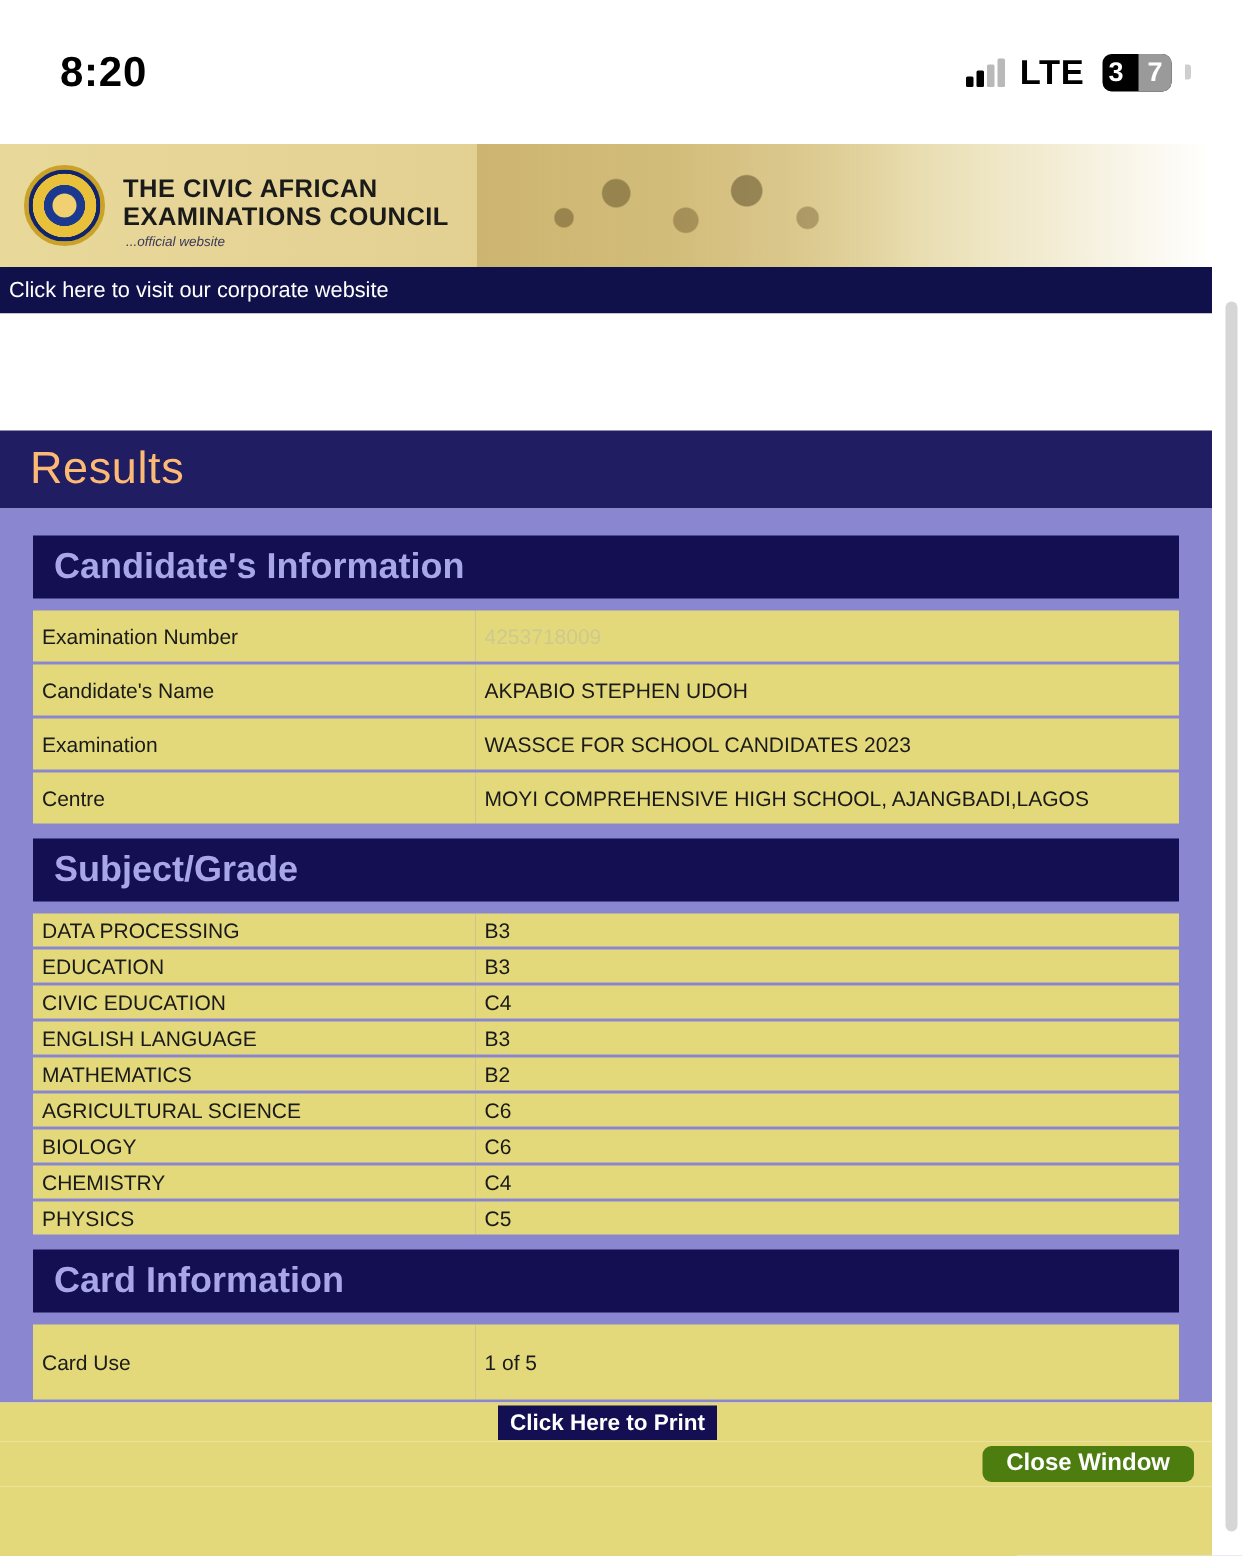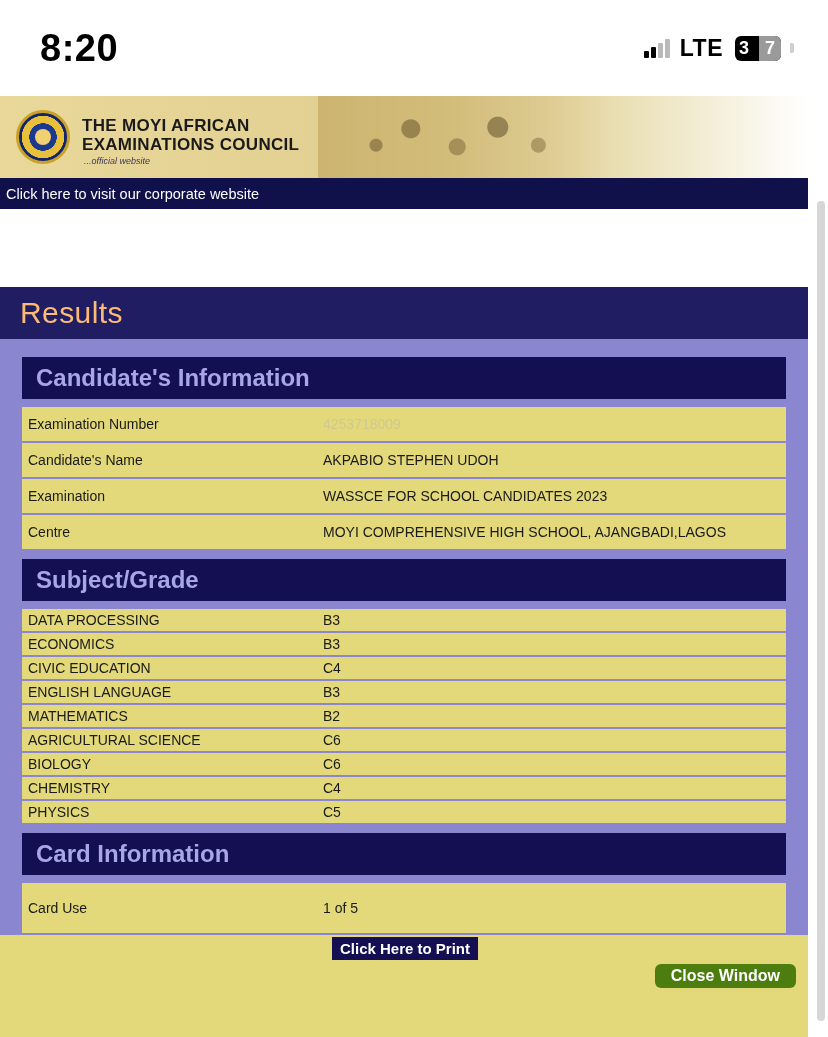--- a/index.html
+++ b/index.html
@@ -15,21 +15,21 @@
   .status-bar {
     height: 96px;
     width: 828px;
     display: flex;
     align-items: center;
     justify-content: space-between;
     padding: 0 34px 0 40px;
     background: #ffffff;
   }
   .status-time {
-    font-size: 38px;
+    font-size: 28px;
     font-weight: bold;
     color: #000;
     letter-spacing: 0.5px;
   }
   .status-right {
     display: flex;
     align-items: center;
     gap: 8px;
   }
   .signal {
@@ -263,21 +263,21 @@
 <div class="page">
 
   <div class="scrollbar"></div>
 
   <div class="page-inner">
 
     <div class="wa-banner">
       <div class="photo"></div>
       <div class="wa-logo"></div>
       <div class="wa-title">
-        <div>THE MOYI AFRICAN</div>
+        <div>THE CIVIC AFRICAN</div>
         <div>EXAMINATIONS COUNCIL</div>
       </div>
       <div class="wa-sub">...official website</div>
     </div>
 
     <div class="corp-bar">
       <a href="#">Click here to visit our corporate website</a>
     </div>
 
     <div class="gap-white"></div>
@@ -319,21 +319,21 @@
         <span>Subject/Grade</span>
       </div>
 
       <table class="subject-table">
         <tbody>
             <tr>
           <td class="s">DATA PROCESSING</td>
           <td class="g">B3</td>
         </tr>
         <tr>
-          <td class="s">ECONOMICS</td>
+          <td class="s">EDUCATION</td>
           <td class="g">B3</td>
         </tr>
         <tr>
           <td class="s">CIVIC EDUCATION</td>
           <td class="g">C4</td>
         </tr>
         <tr>
           <td class="s">ENGLISH LANGUAGE</td>
           <td class="g">B3</td>
         </tr>

